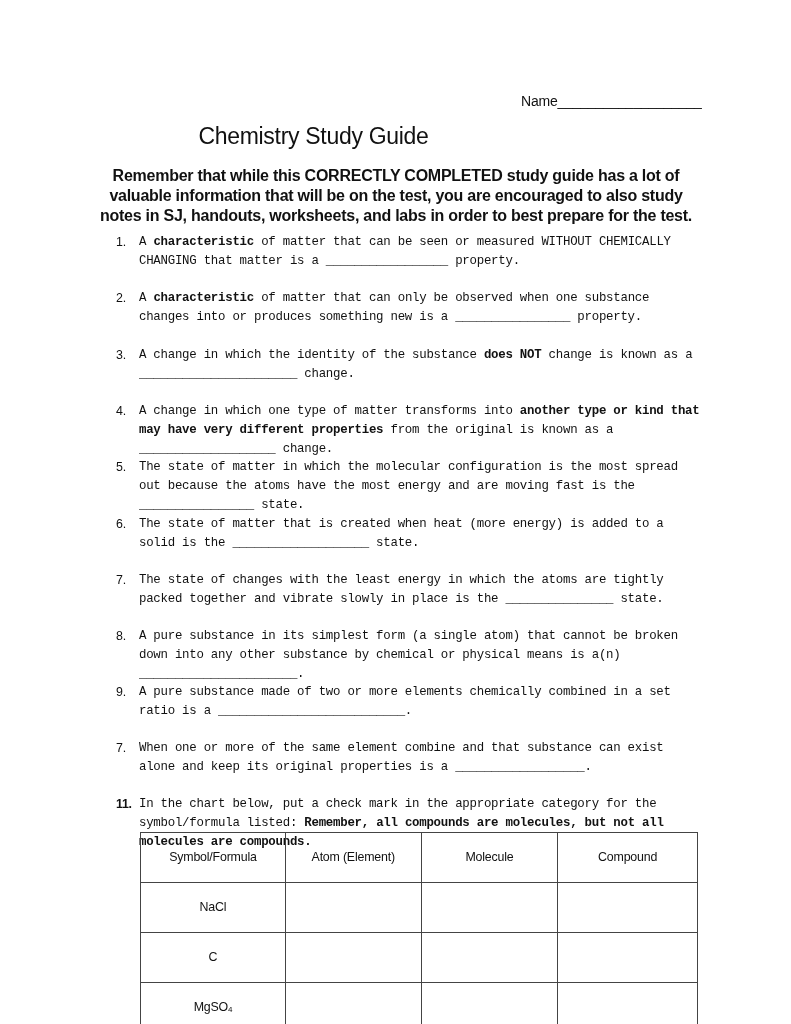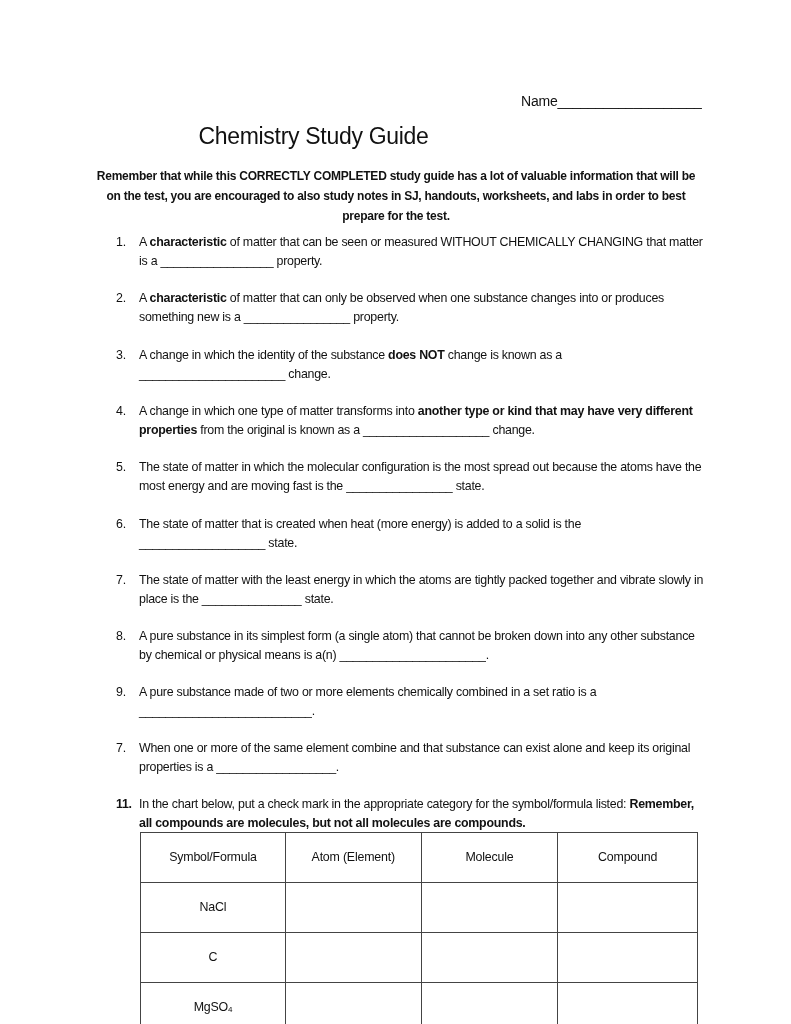--- a/index.html
+++ b/index.html
@@ -11,30 +11,30 @@
   .name-line {
     position: absolute; left: 521px; top: 93px;
     font-size: 14px; letter-spacing: -0.2px;
   }
   .title {
     position: absolute; left: 0; width: 627px; top: 123px;
     text-align: center; font-size: 23px; letter-spacing: -0.3px;
   }
   .intro {
     position: absolute; left: 92px; width: 608px; top: 166px;
-    text-align: center; font-weight: bold; font-size: 12px; line-height: 20px;
+    text-align: center; font-weight: bold; font-size: 16px; line-height: 20px;
     letter-spacing: -0.25px;
   }
   .q {
     position: absolute; left: 116px; width: 590px;
     font-size: 12.4px; line-height: 19px; letter-spacing: -0.25px;
   }
   .q .num { position: absolute; left: 0; top: 0; width: 22px; }
   .q .num.bold { font-weight: bold; }
-  .q .body { margin-left: 23px; }
+  .q .body { margin-left: 23px; font-family: Liberation Mono, monospace; }
   .q b { font-weight: bold; }
   table.chart {
     position: absolute; left: 140px; top: 832px; width: 558px;
     border-collapse: collapse; font-size: 12.4px; letter-spacing: -0.2px;
   }
   table.chart td, table.chart th {
     border: 1px solid #444; height: 17px; padding: 16px; text-align: center;
     font-weight: normal; line-height: 17px;
   }
   table.chart col.c1 { width: 145px; }
@@ -74,21 +74,21 @@
     <div class="q" style="top: 458px;">
       <span class="num">5.</span>
       <div class="body">The state of matter in which the molecular configuration is the most spread out because the atoms have the most energy and are moving fast is the ________________ state.</div>
     </div>
     <div class="q" style="top: 515px;">
       <span class="num">6.</span>
       <div class="body">The state of matter that is created when heat (more energy) is added to a solid is the ___________________ state.</div>
     </div>
     <div class="q" style="top: 571px;">
       <span class="num">7.</span>
-      <div class="body">The state of matter with the least energy in which the atoms are tightly packed together and vibrate slowly in place is the _______________ state.</div>
+      <div class="body">The state of changes with the least energy in which the atoms are tightly packed together and vibrate slowly in place is the _______________ state.</div>
     </div>
     <div class="q" style="top: 627px;">
       <span class="num">8.</span>
       <div class="body">A pure substance in its simplest form (a single atom) that cannot be broken down into any other substance by chemical or physical means is a(n) ______________________.</div>
     </div>
     <div class="q" style="top: 683px;">
       <span class="num">9.</span>
       <div class="body">A pure substance made of two or more elements chemically combined in a set ratio is a __________________________.</div>
     </div>
     <div class="q" style="top: 739px;">

